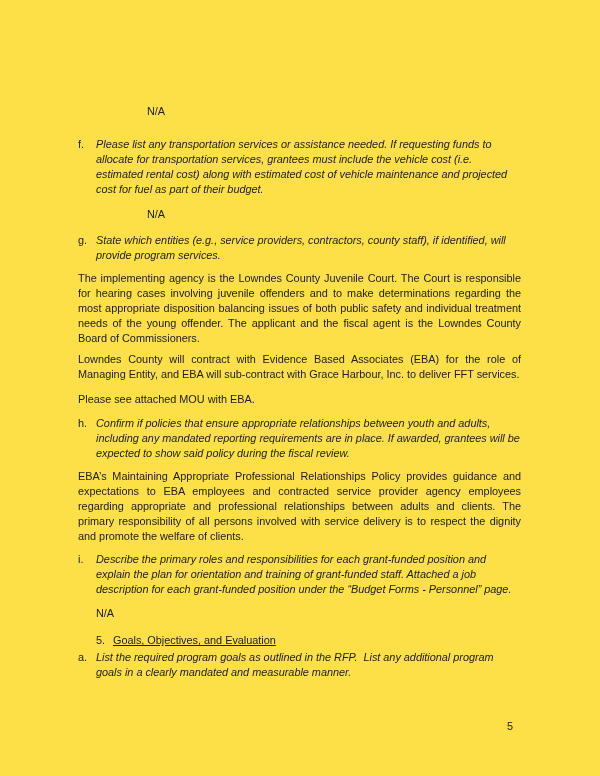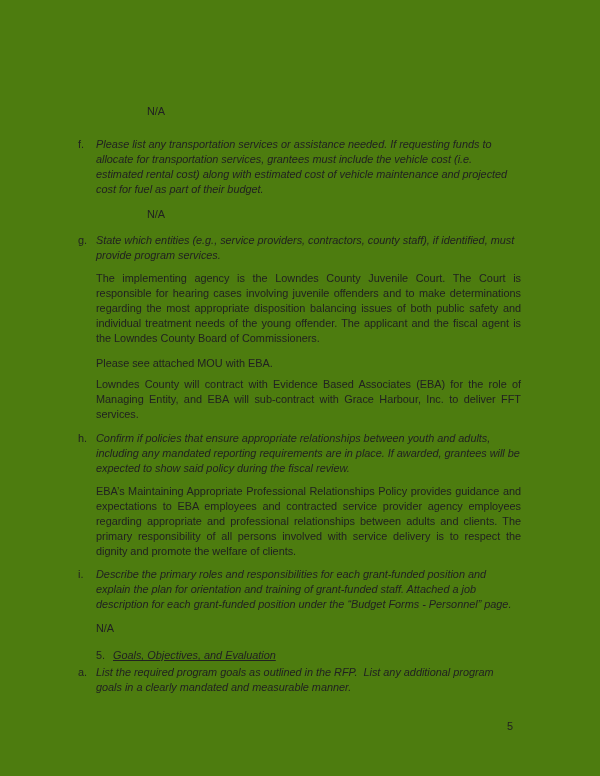--- a/index.html
+++ b/index.html
@@ -1,47 +1,45 @@
 <!DOCTYPE html>
 <html><head>
 <meta charset="utf-8">
 <style>
   html, body { margin: 0; padding: 0; background: #e8e8e8; }
   .page {
     position: relative;
     width: 600px;
     height: 776px;
-    background: #4d7c0f;
+    background: #fde047;
     overflow: hidden;
     color: #212121;
     font-family: "Liberation Sans", "DejaVu Sans", sans-serif;
     font-size: 10.9px;
     line-height: 15px;
     letter-spacing: -0.02px;
   }
   .content {
     position: absolute;
     left: 78px;
     top: 104px;
     width: 443px;
   }
   .list-item { display: flex; }
   .marker { flex: 0 0 18px; }
   .body-text { flex: 1; white-space: pre-wrap; font-style: italic; }
   .para {
-    margin-left: 18px;
     white-space: pre-wrap;
   }
   .justify { text-align: justify; }
   .response-deep { margin-left: 69px; }
   .response-flush { margin-left: 18px; }
   .section-heading { margin-left: 18px; display: flex; }
   .section-heading .hnum { flex: 0 0 17px; }
   .section-heading .htitle {
-    font-style: italic;
     text-decoration: underline;
   }
   .page-number {
     position: absolute;
     left: 498px;
     top: 719px;
     width: 24px;
     text-align: center;
   }
 </style>
@@ -55,28 +53,28 @@
 
     <div class="list-item" style="margin-top:18px">
       <span class="marker">f.</span>
       <div class="body-text">Please list any transportation services or assistance needed. If requesting funds to allocate for transportation services, grantees must include the vehicle cost (i.e. estimated rental cost) along with estimated cost of vehicle maintenance and projected cost for fuel as part of their budget.</div>
     </div>
 
     <div class="response-deep" style="margin-top:10px">N/A</div>
 
     <div class="list-item" style="margin-top:11px">
       <span class="marker">g.</span>
-      <div class="body-text">State which entities (e.g., service providers, contractors, county staff), if identified, must provide program services.</div>
+      <div class="body-text">State which entities (e.g., service providers, contractors, county staff), if identified, will provide program services.</div>
     </div>
 
     <div class="para justify" style="margin-top:8px">The implementing agency is the Lowndes County Juvenile Court. The Court is responsible for hearing cases involving juvenile offenders and to make determinations regarding the most appropriate disposition balancing issues of both public safety and individual treatment needs of the young offender. The applicant and the fiscal agent is the Lowndes County Board of Commissioners.</div>
 
+    <div class="para justify" style="margin-top:6px">Lowndes County will contract with Evidence Based Associates (EBA) for the role of Managing Entity, and EBA will sub-contract with Grace Harbour, Inc. to deliver FFT services.</div>
+
     <div class="para" style="margin-top:10px">Please see attached MOU with EBA.</div>
-
-    <div class="para justify" style="margin-top:6px">Lowndes County will contract with Evidence Based Associates (EBA) for the role of Managing Entity, and EBA will sub-contract with Grace Harbour, Inc. to deliver FFT services.</div>
 
     <div class="list-item" style="margin-top:9px">
       <span class="marker">h.</span>
       <div class="body-text">Confirm if policies that ensure appropriate relationships between youth and adults, including any mandated reporting requirements are in place. If awarded, grantees will be expected to show said policy during the fiscal review.</div>
     </div>
 
     <div class="para justify" style="margin-top:8px">EBA’s Maintaining Appropriate Professional Relationships Policy provides guidance and expectations to EBA employees and contracted service provider agency employees regarding appropriate and professional relationships between adults and clients. The primary responsibility of all persons involved with service delivery is to respect the dignity and promote the welfare of clients.</div>
 
     <div class="list-item" style="margin-top:8px">
       <span class="marker">i.</span>

